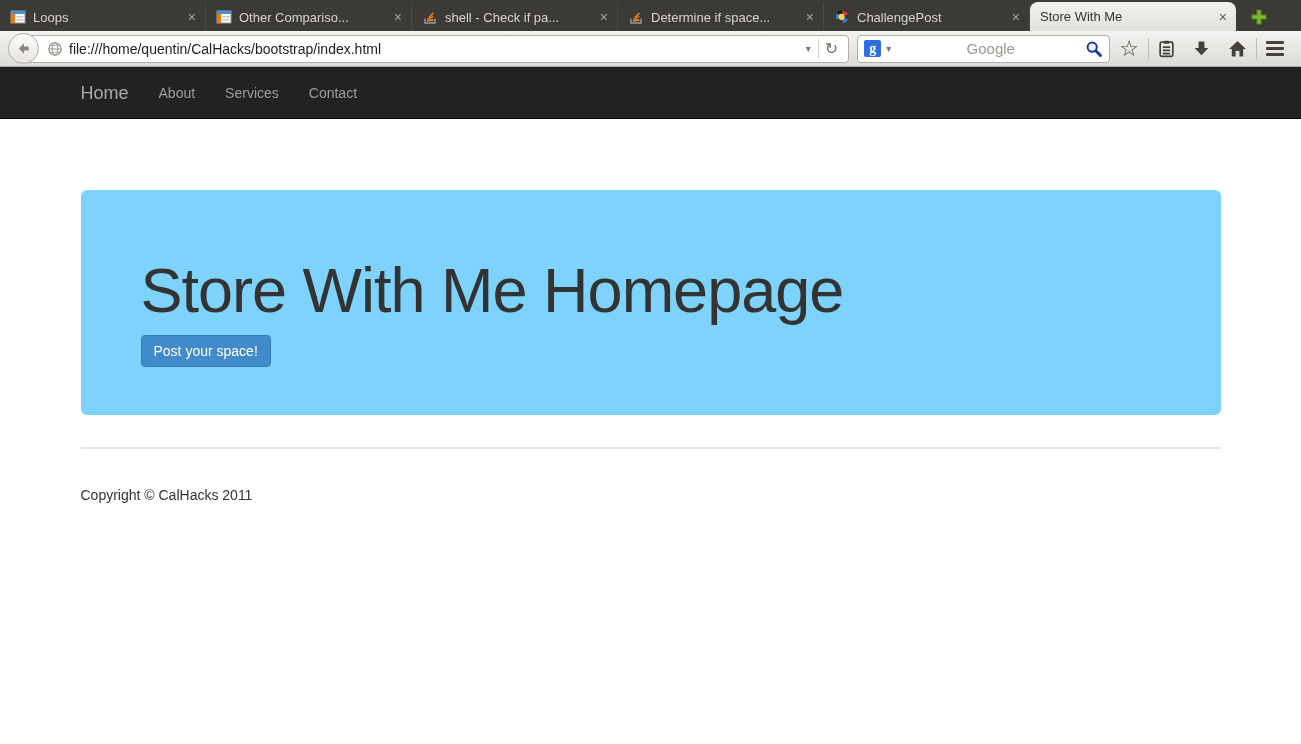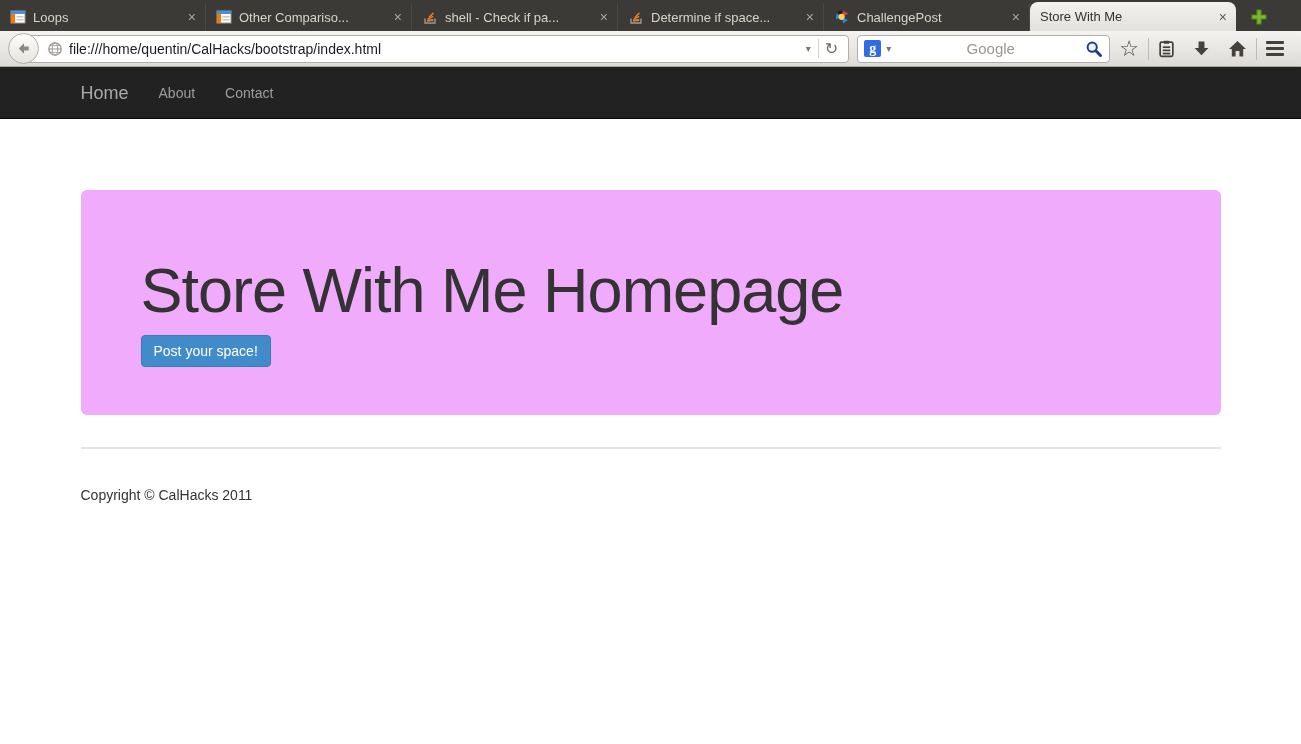--- a/index.html
+++ b/index.html
@@ -92,21 +92,21 @@
   
   .viewport { flex: 1; background: #fff; overflow: hidden; }
 
   .navbar { height: 52px; background: #222; border-bottom: 1px solid #080808; }
   .navbar .container { height: 100%; display: flex; align-items: flex-start; }
   .container { width: 1140px; margin: 0 auto; }
   .brand { font-size: 18px; color: #a9a9a9; padding-right: 15px; line-height: 52px; }
   .nav-link { font-size: 14px; color: #9d9d9d; padding: 0 15px; line-height: 52px; }
 
   .jumbotron {
-    margin-top: 71px; background: #f0abfc; border-radius: 6px; padding: 48px 60px;
+    margin-top: 71px; background: #7dd3fc; border-radius: 6px; padding: 48px 60px;
   }
   .jumbotron h1 {
     font-size: 63px; font-weight: 500; color: #333; margin: 18px 0 10px;
     line-height: 1.1; letter-spacing: -1px;
   }
   .jumbotron .lead { font-size: 21px; color: #333; margin-bottom: 24px; font-weight: normal; }
   .btn-primary {
     display: inline-block; padding: 7px 12px; font-size: 14px; color: #fff;
     background: #428bca; border: 1px solid #357ebd; border-radius: 4px;
     font-family: "Liberation Sans", sans-serif; cursor: pointer;
@@ -264,20 +264,21 @@
       </div>
     </div>
   </div>
 
   <div class="viewport">
 
     <div class="navbar">
       <div class="container">
         <span class="brand">Home</span>
         <span class="nav-link">About</span>
+        <span class="nav-link">Services</span>
         <span class="nav-link">Contact</span>
       </div>
     </div>
 
     <div class="container">
       <div class="jumbotron">
         <h1>Store With Me Homepage</h1>
         <a class="btn-primary">Post your space!</a>
       </div>
 

